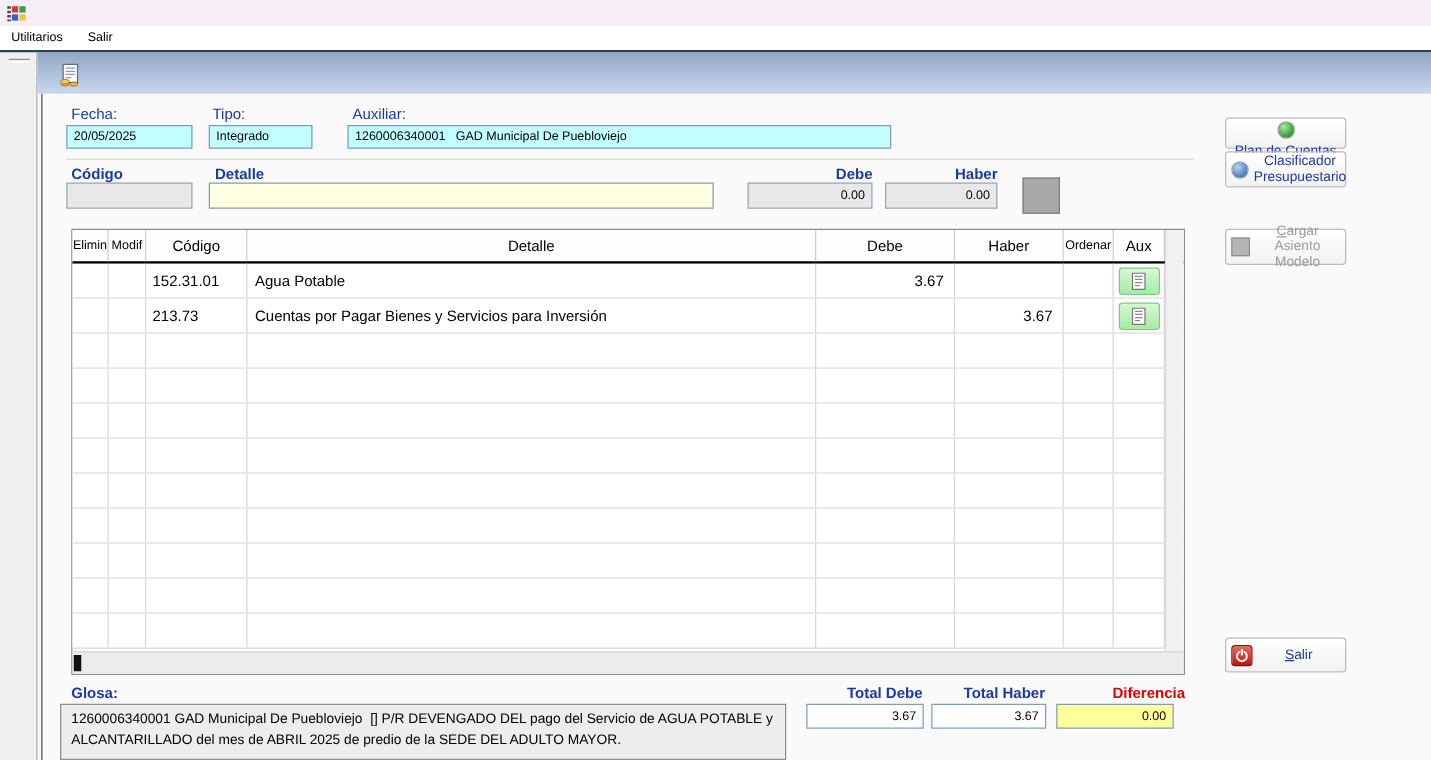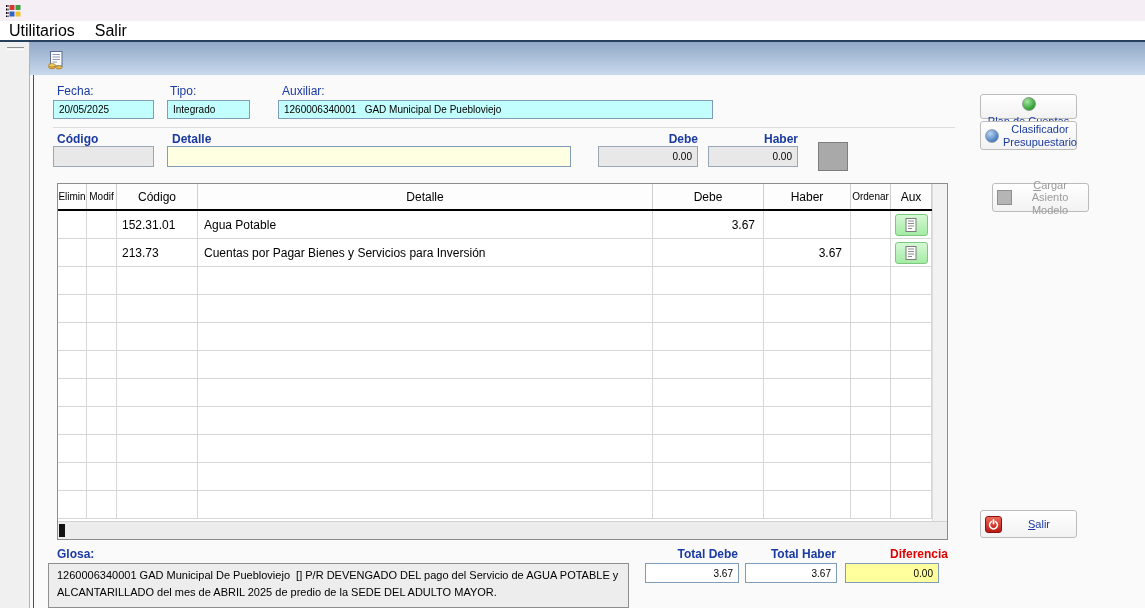--- a/index.html
+++ b/index.html
@@ -8,21 +8,21 @@
     position: relative; width: 1145px; height: 608px;
     background: #fafafa; overflow: hidden; color:#000;
     font-family: "Liberation Sans", sans-serif; font-size: 12px;
   }
   
   .titlebar { position:absolute; left:0; top:0; width:100%; height:21px;
     background:#f5eef4; display:flex; align-items:center; gap:6px; padding-left:5px; }
   .title-text { font-size:12px; color:#111; }
   .menubar { position:absolute; left:0; top:21px; width:100%; height:19px;
     background:#ffffff; display:flex; align-items:center; gap:20px; padding-left:9px; }
-  .menu-item { font-size:16px; cursor:default; }
+  .menu-item { font-size:10px; cursor:default; }
   .navy-line { position:absolute; left:0; top:40px; width:100%; height:2px; background:#27405e; }
 
   .left-panel { position:absolute; left:0; top:42px; width:30px; height:566px;
     background:#f0f0f0; border-right:1px solid #b3b3b3; }
   .splitter-handle { position:absolute; left:7px; top:5px; width:17px; height:3px;
     border-top:1px solid #8f8f8f; border-bottom:1px solid #ffffff; }
 
   .toolbar { position:absolute; left:30px; top:42px; width:1115px; height:33px;
     background:linear-gradient(#91a8c7,#c9d9ed); }
   .toolbar-btn { position:absolute; left:14px; top:6px; width:24px; height:24px;
@@ -319,21 +319,21 @@
   <button class="side-btn" style="top:94px; height:25px;flex-direction:column;">
     <span class="sphere green"></span>
     <span class="btn-text">Plan de Cuentas</span>
   </button>
 
   <button class="side-btn" style="top:121px; height:29px;">
     <span class="sphere blue"></span>
     <span class="btn-text">Clasificador Presupuestario</span>
   </button>
 
-  <button class="side-btn disabled" style="top:183px; height:29px;margin-left:12px;">
+  <button class="side-btn disabled" style="top:183px; height:29px;">
     <span class="gray-square-icon"></span>
     <span class="btn-text accel">Cargar Asiento Modelo</span>
   </button>
 
   <button class="side-btn" style="top:510px; height:28px;">
     <span class="power-icon">
       <svg width="11" height="11" viewBox="0 0 10 10">
         <path d="M5 0.8v3.4" stroke="#fff" stroke-width="1.6" stroke-linecap="round"></path>
         <path d="M3.1 2.4a3.6 3.6 0 1 0 3.8 0" fill="none" stroke="#fff" stroke-width="1.4" stroke-linecap="round"></path>
       </svg>

